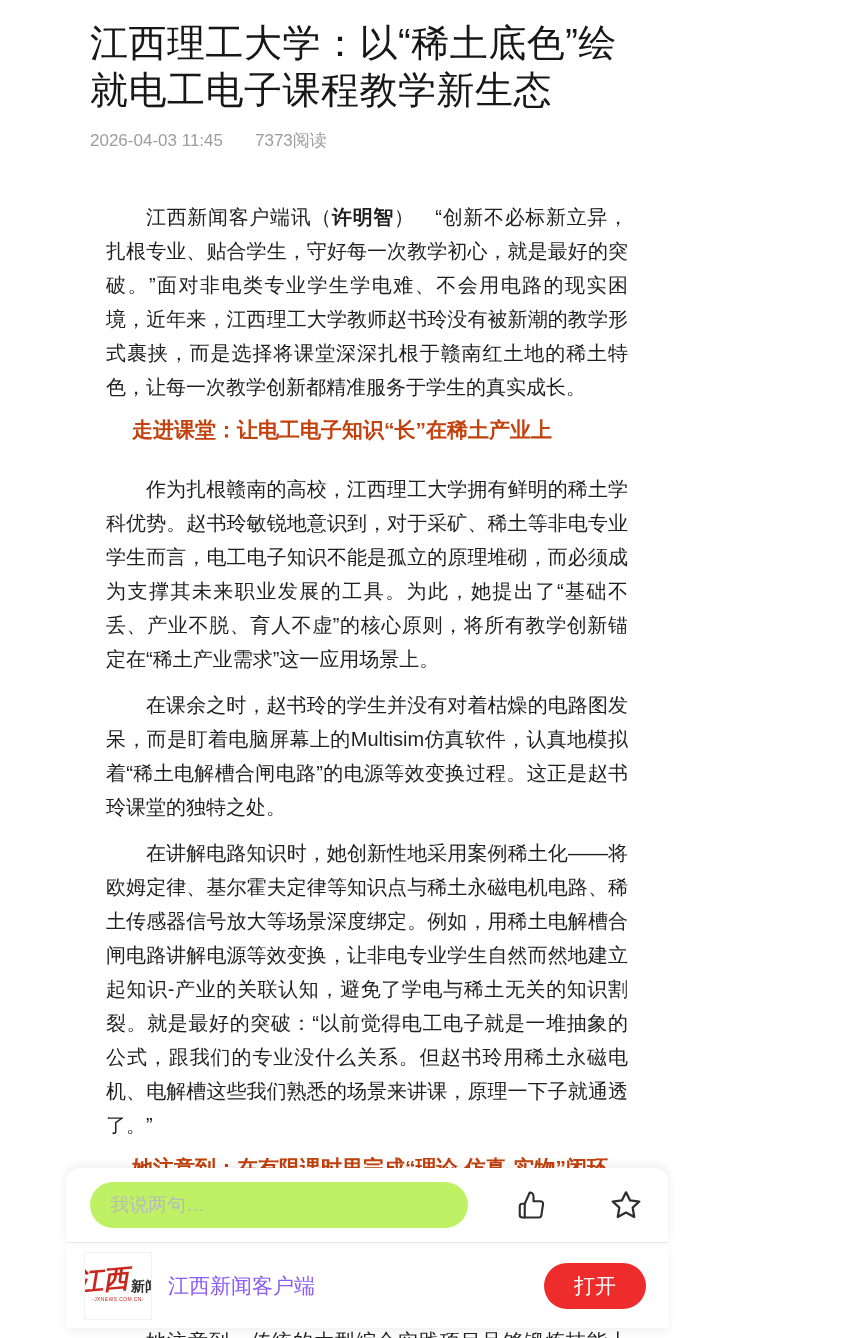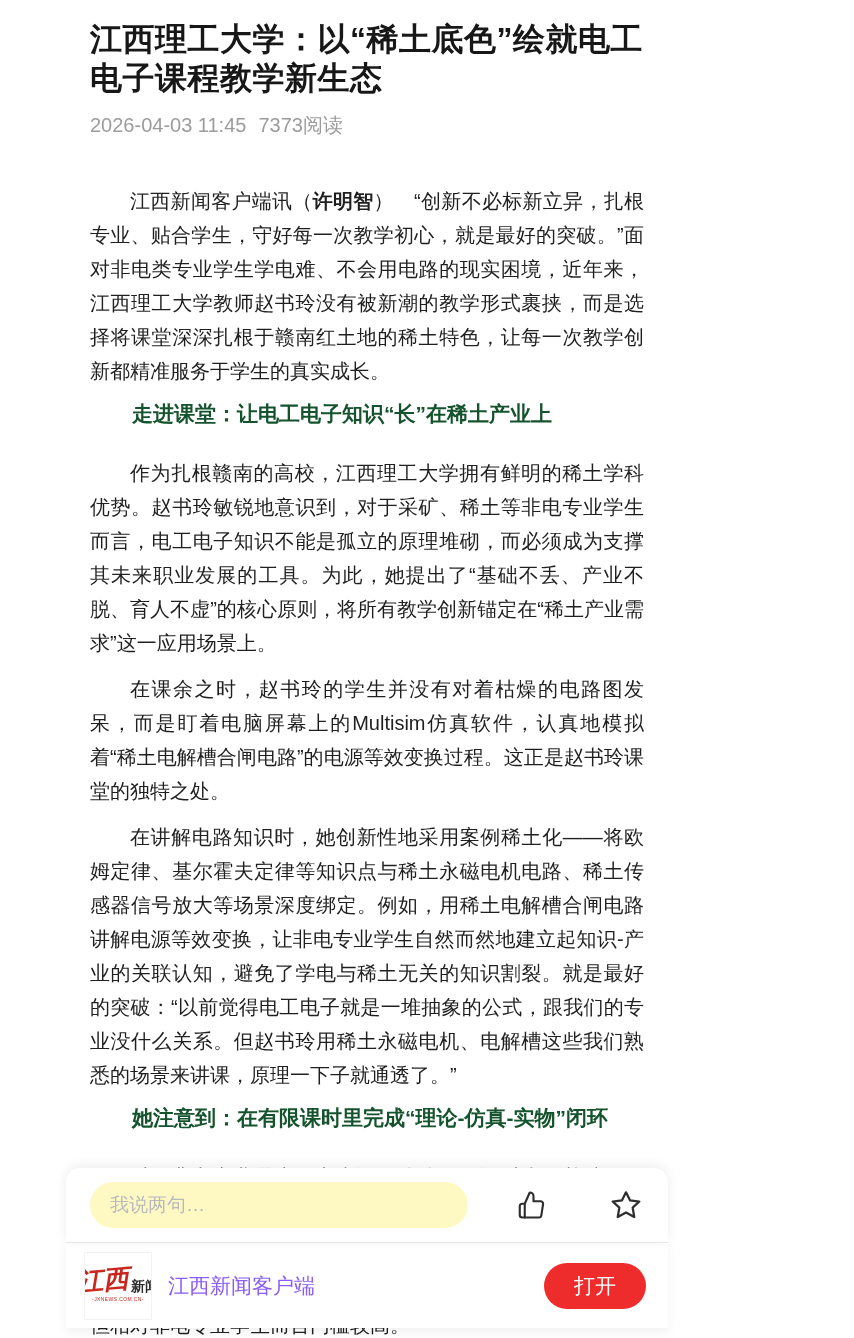--- a/index.html
+++ b/index.html
@@ -14,50 +14,51 @@
     overflow: hidden;
   }
 
   
   .column {
     width: 602px;
     margin-left: 66px;
     padding: 20px 24px 0 24px;
   }
   .article-title {
-    font-size: 32px;
-    line-height: 39px;
-    font-weight: 700;
+    font-size: 38px;
+    line-height: 47px;
+    font-weight: 400;
     color: #171717;
     letter-spacing: 0.5px;
   }
   .meta {
     margin-top: 16px;
-    font-size: 20px;
+    font-size: 17px;
     line-height: 22px;
     color: #9c9c9c;
     display: flex;
     align-items: baseline;
+    gap: 20px;
   }
   .meta .meta-date { margin-right: 12px; }
 
   .article-body { margin-top: 48px; color: #1f1f1f; }
   .article-body p {
     font-size: 20px;
     line-height: 34px;
-    margin: 12px 0;
+    margin: 12px 16px;
     text-align: justify;
     text-indent: 2em;
   }
   .article-body .author-bold { font-weight: 700; }
   .section-header {
     font-size: 21px;
     line-height: 28px;
     font-weight: 700;
-    color: #14532d;
+    color: #c2410c;
     margin: 4px 0 28px 0;
     text-indent: 2em;
   }
 
   
   .bottom-overlay {
     position: absolute;
     left: 66px;
     bottom: 0;
     width: 602px;
@@ -72,21 +73,21 @@
     padding: 0 26px 0 24px;
     position: relative;
     z-index: 2;
   }
   .comment-input {
     flex: 1;
     height: 46px;
     border: none;
     outline: none;
     border-radius: 23px;
-    background: #fef9c3;
+    background: #bef264;
     padding: 0 20px;
     font-size: 19px;
     color: #333333;
     font-family: "Liberation Sans", sans-serif;
   }
   .comment-input::placeholder { color: #b9b9bd; }
   .icon-btn {
     background: none;
     border: none;
     padding: 0;

